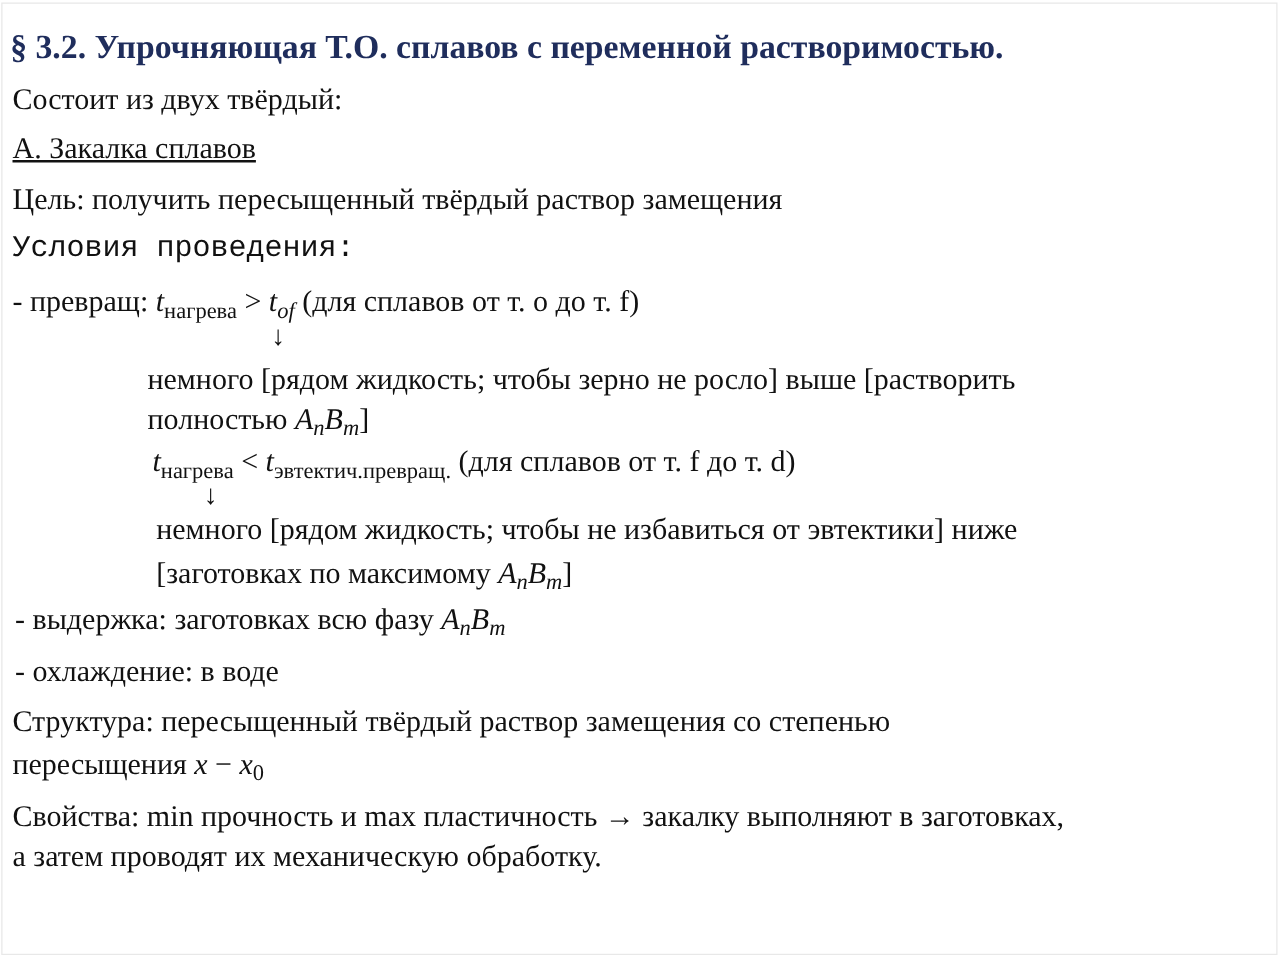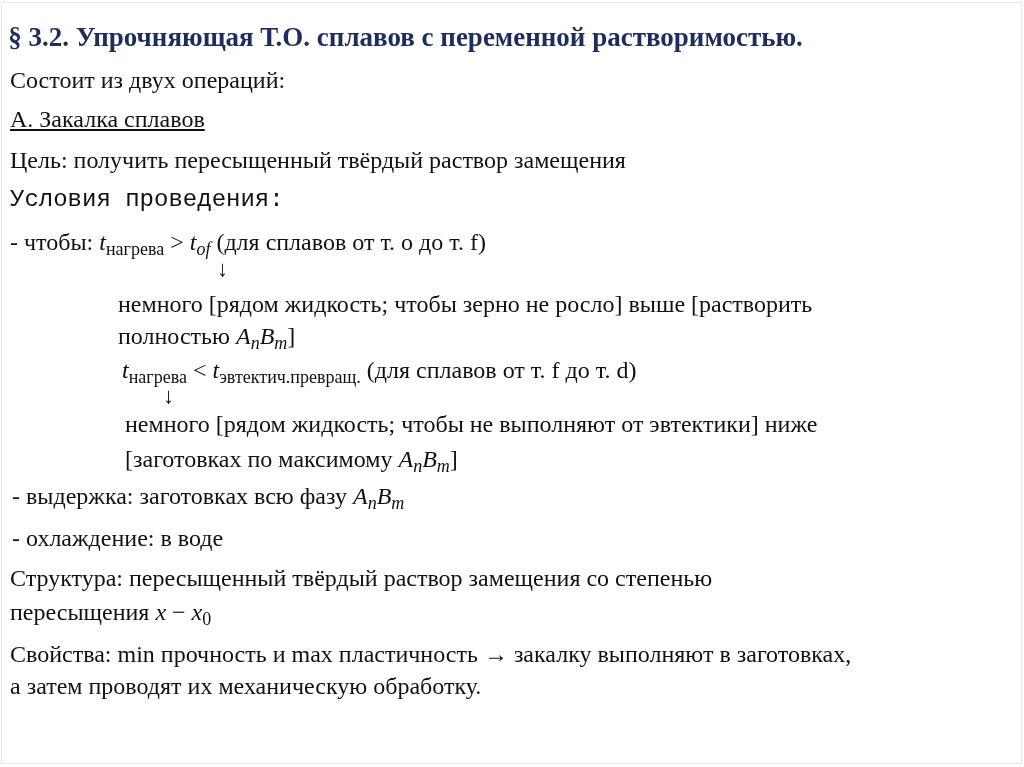--- a/index.html
+++ b/index.html
@@ -15,46 +15,46 @@
   sub.i { font-style:italic; }
   .arrow { position:absolute; font-size:22px; font-weight:bold; line-height:22px; }
 </style>
 </head>
 <body>
 
 <div class="frame"></div>
 
 <div class="title">§ 3.2. Упрочняющая Т.О. сплавов с переменной растворимостью.</div>
 
-<div class="line" style="left:10px; top:66px;">Состоит из двух операций:</div>
+<div class="line" style="left:10px; top:66px;">Состоит из двух твёрдый:</div>
 
 <div class="line u" style="left:10px; top:105px;">А. Закалка сплавов</div>
 
 <div class="line" style="left:10px; top:146px;">Цель: получить пересыщенный твёрдый раствор замещения</div>
 
 <div class="line" style="left:10px; top:186px;font-family:Liberation Mono, monospace;">Условия проведения:</div>
 
 <div class="line" style="left:10px; top:228px;">
-  <span>- чтобы: </span><span class="m">t</span><sub>нагрева</sub><span> &gt; </span><span class="m">t</span><sub class="i">of</sub><span> (для сплавов от т. о до т. f)</span>
+  <span>- превращ: </span><span class="m">t</span><sub>нагрева</sub><span> &gt; </span><span class="m">t</span><sub class="i">of</sub><span> (для сплавов от т. о до т. f)</span>
 </div>
 
 <div class="arrow" style="left:217px; top:258px;">↓</div>
 
 <div class="line" style="left:118px; top:290px;">немного [рядом жидкость; чтобы зерно не росло] выше [растворить</div>
 <div class="line" style="left:118px; top:322px;">
   <span>полностью </span><span class="m">A</span><sub class="i">n</sub><span class="m">B</span><sub class="i">m</sub><span>]</span>
 </div>
 
 <div class="line" style="left:122px; top:356px;">
   <span class="m">t</span><sub>нагрева</sub><span> &lt; </span><span class="m">t</span><sub>эвтектич.превращ.</sub><span> (для сплавов от т. f до т. d)</span>
 </div>
 
 <div class="arrow" style="left:163px; top:385px;">↓</div>
 
-<div class="line" style="left:125px; top:410px;">немного [рядом жидкость; чтобы не выполняют от эвтектики] ниже</div>
+<div class="line" style="left:125px; top:410px;">немного [рядом жидкость; чтобы не избавиться от эвтектики] ниже</div>
 <div class="line" style="left:125px; top:445px;">
   <span>[заготовках по максимому </span><span class="m">A</span><sub class="i">n</sub><span class="m">B</span><sub class="i">m</sub><span>]</span>
 </div>
 
 <div class="line" style="left:12px; top:482px;">
   <span>- выдержка: заготовках всю фазу </span><span class="m">A</span><sub class="i">n</sub><span class="m">B</span><sub class="i">m</sub>
 </div>
 
 <div class="line" style="left:12px; top:524px;">- охлаждение: в воде</div>
 

